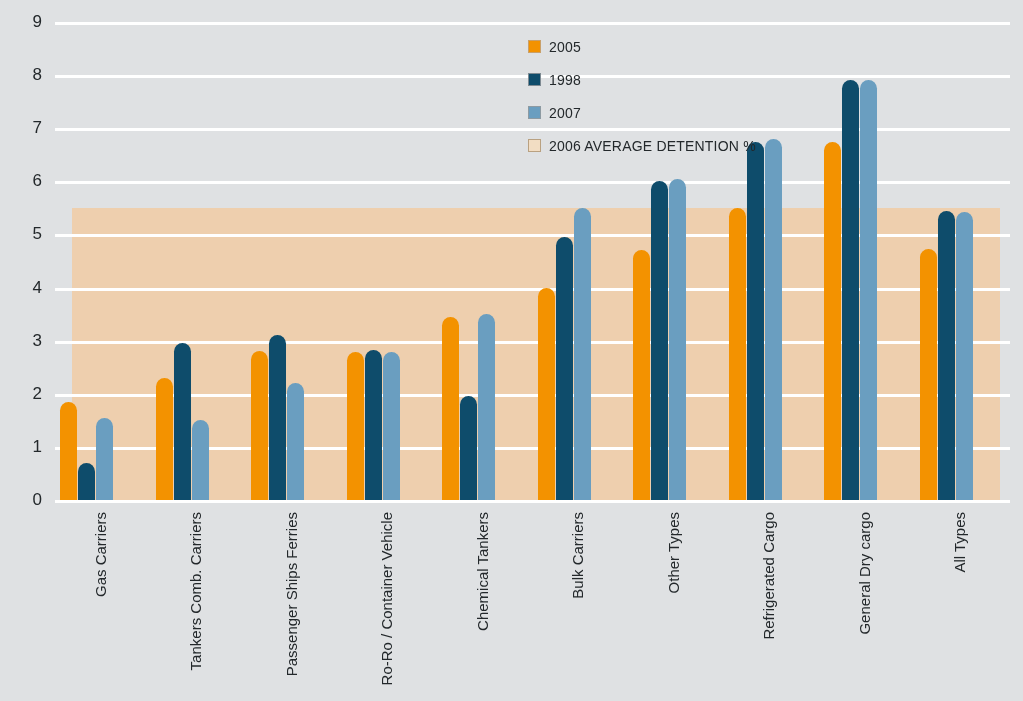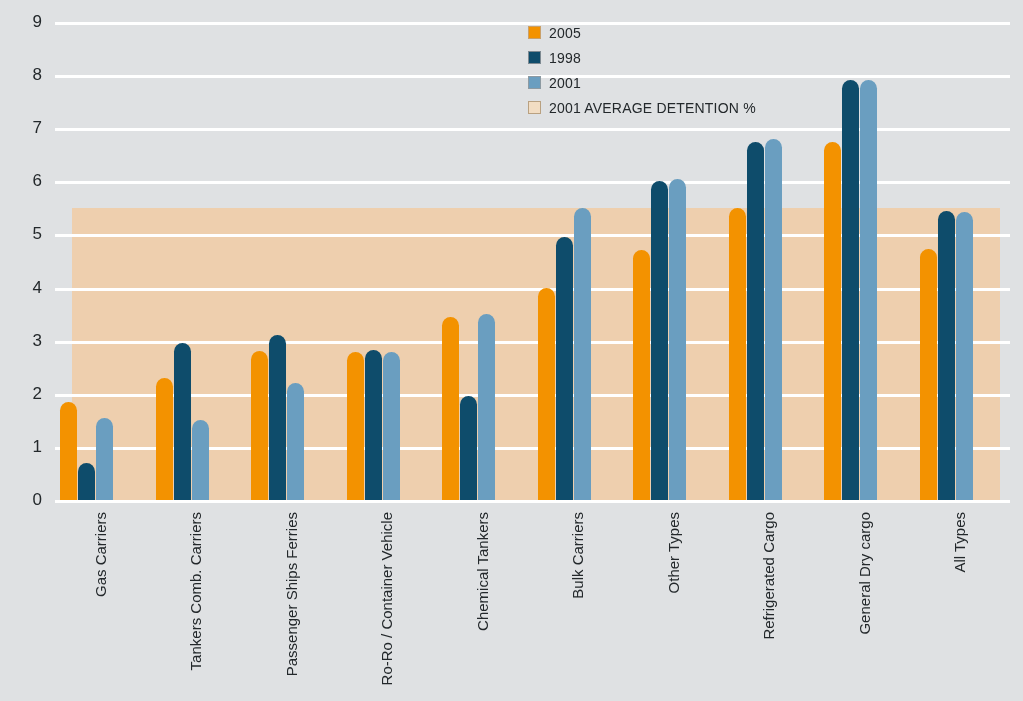--- a/index.html
+++ b/index.html
@@ -84,22 +84,23 @@
 
   
   #legend {
     position: absolute;
     left: 528px;
     top: 26px;
     width: 300px;
   }
   .legend-row {
     display: flex;
-    align-items: flex-start;
+    align-items: center;
     height: 25px;
+    margin-top: 8px;
   }
   .legend-swatch {
     width: 13px;
     height: 13px;
     margin-right: 8px;
     box-sizing: border-box;
   }
   .legend-swatch.s2005 { background: #f39200; border: 1px solid #c9a06a; }
   .legend-swatch.s2006 { background: #0e4c6b; border: 1px solid #7e8a92; }
   .legend-swatch.s2007 { background: #6a9ec0; border: 1px solid #8d9aa2; }
@@ -193,21 +194,21 @@
       <div class="legend-row">
         <span class="legend-swatch s2005"></span>
         <span class="legend-label">2005</span>
       </div>
       <div class="legend-row">
         <span class="legend-swatch s2006"></span>
         <span class="legend-label">1998</span>
       </div>
       <div class="legend-row">
         <span class="legend-swatch s2007"></span>
-        <span class="legend-label">2001</span>
+        <span class="legend-label">2007</span>
       </div>
       <div class="legend-row">
         <span class="legend-swatch savg"></span>
-        <span class="legend-label">2001 AVERAGE DETENTION %</span>
+        <span class="legend-label">2006 AVERAGE DETENTION %</span>
       </div>
     </div>
 
 </div>
 
 </body></html>

